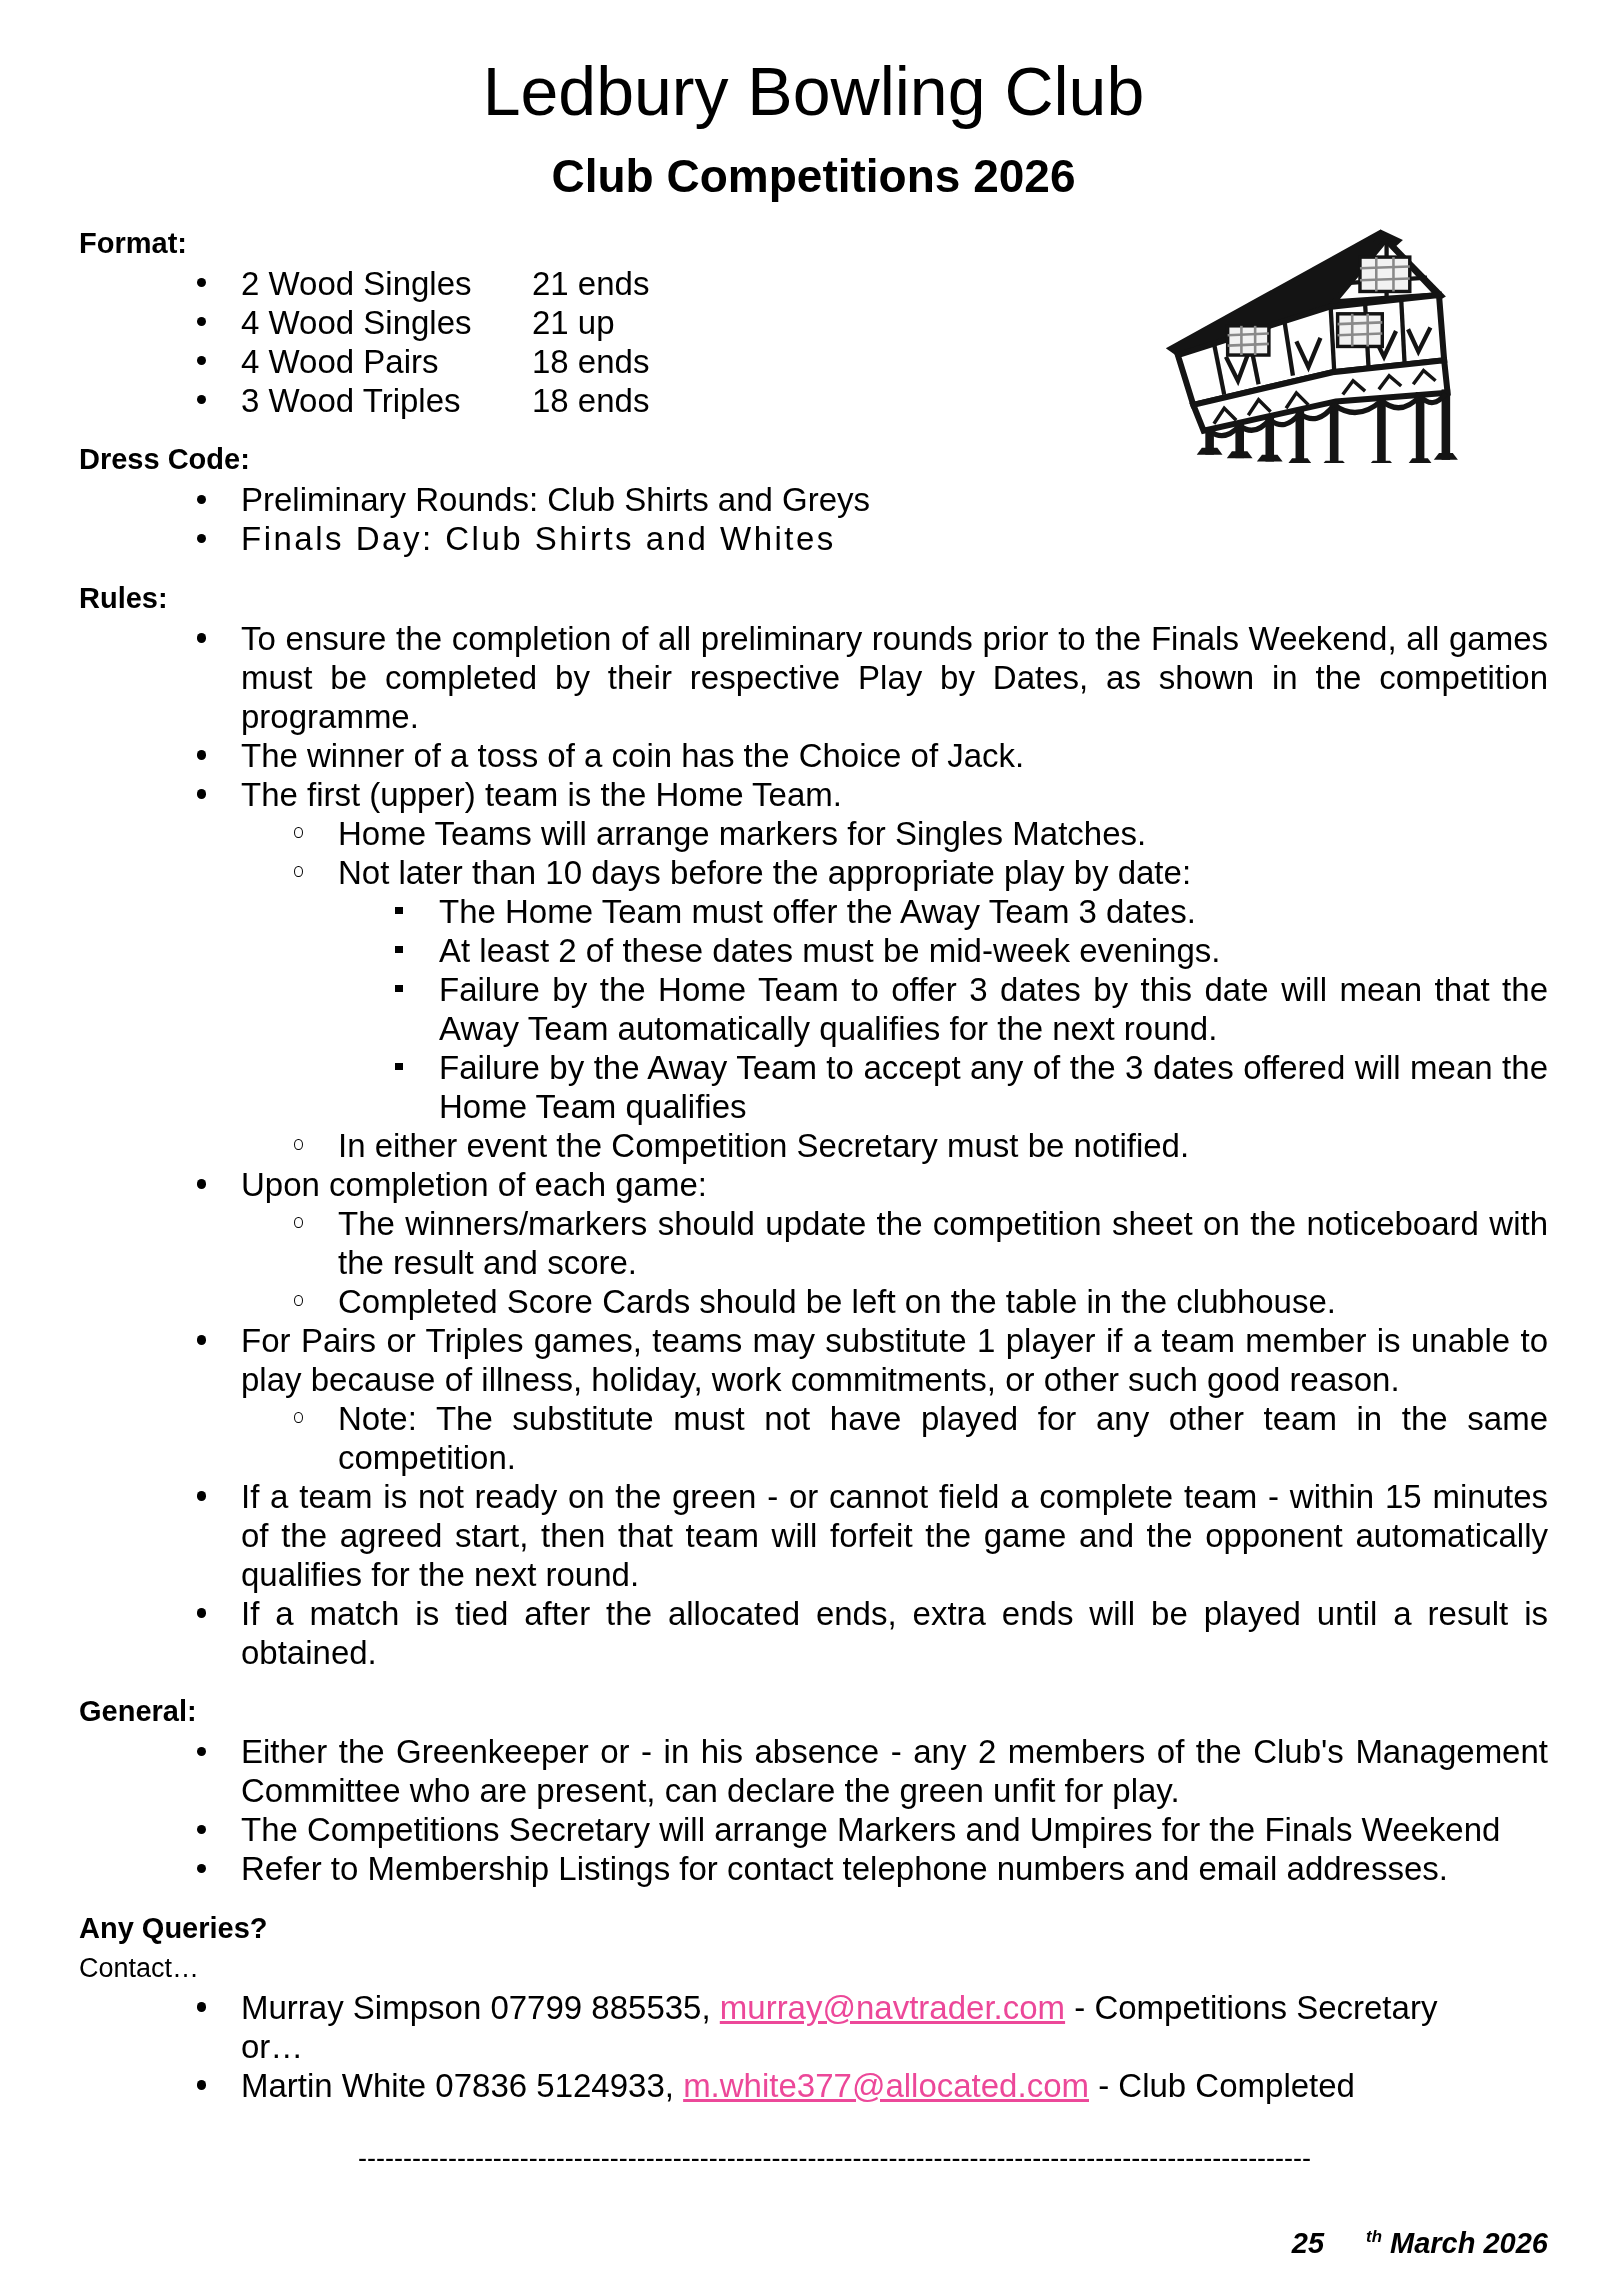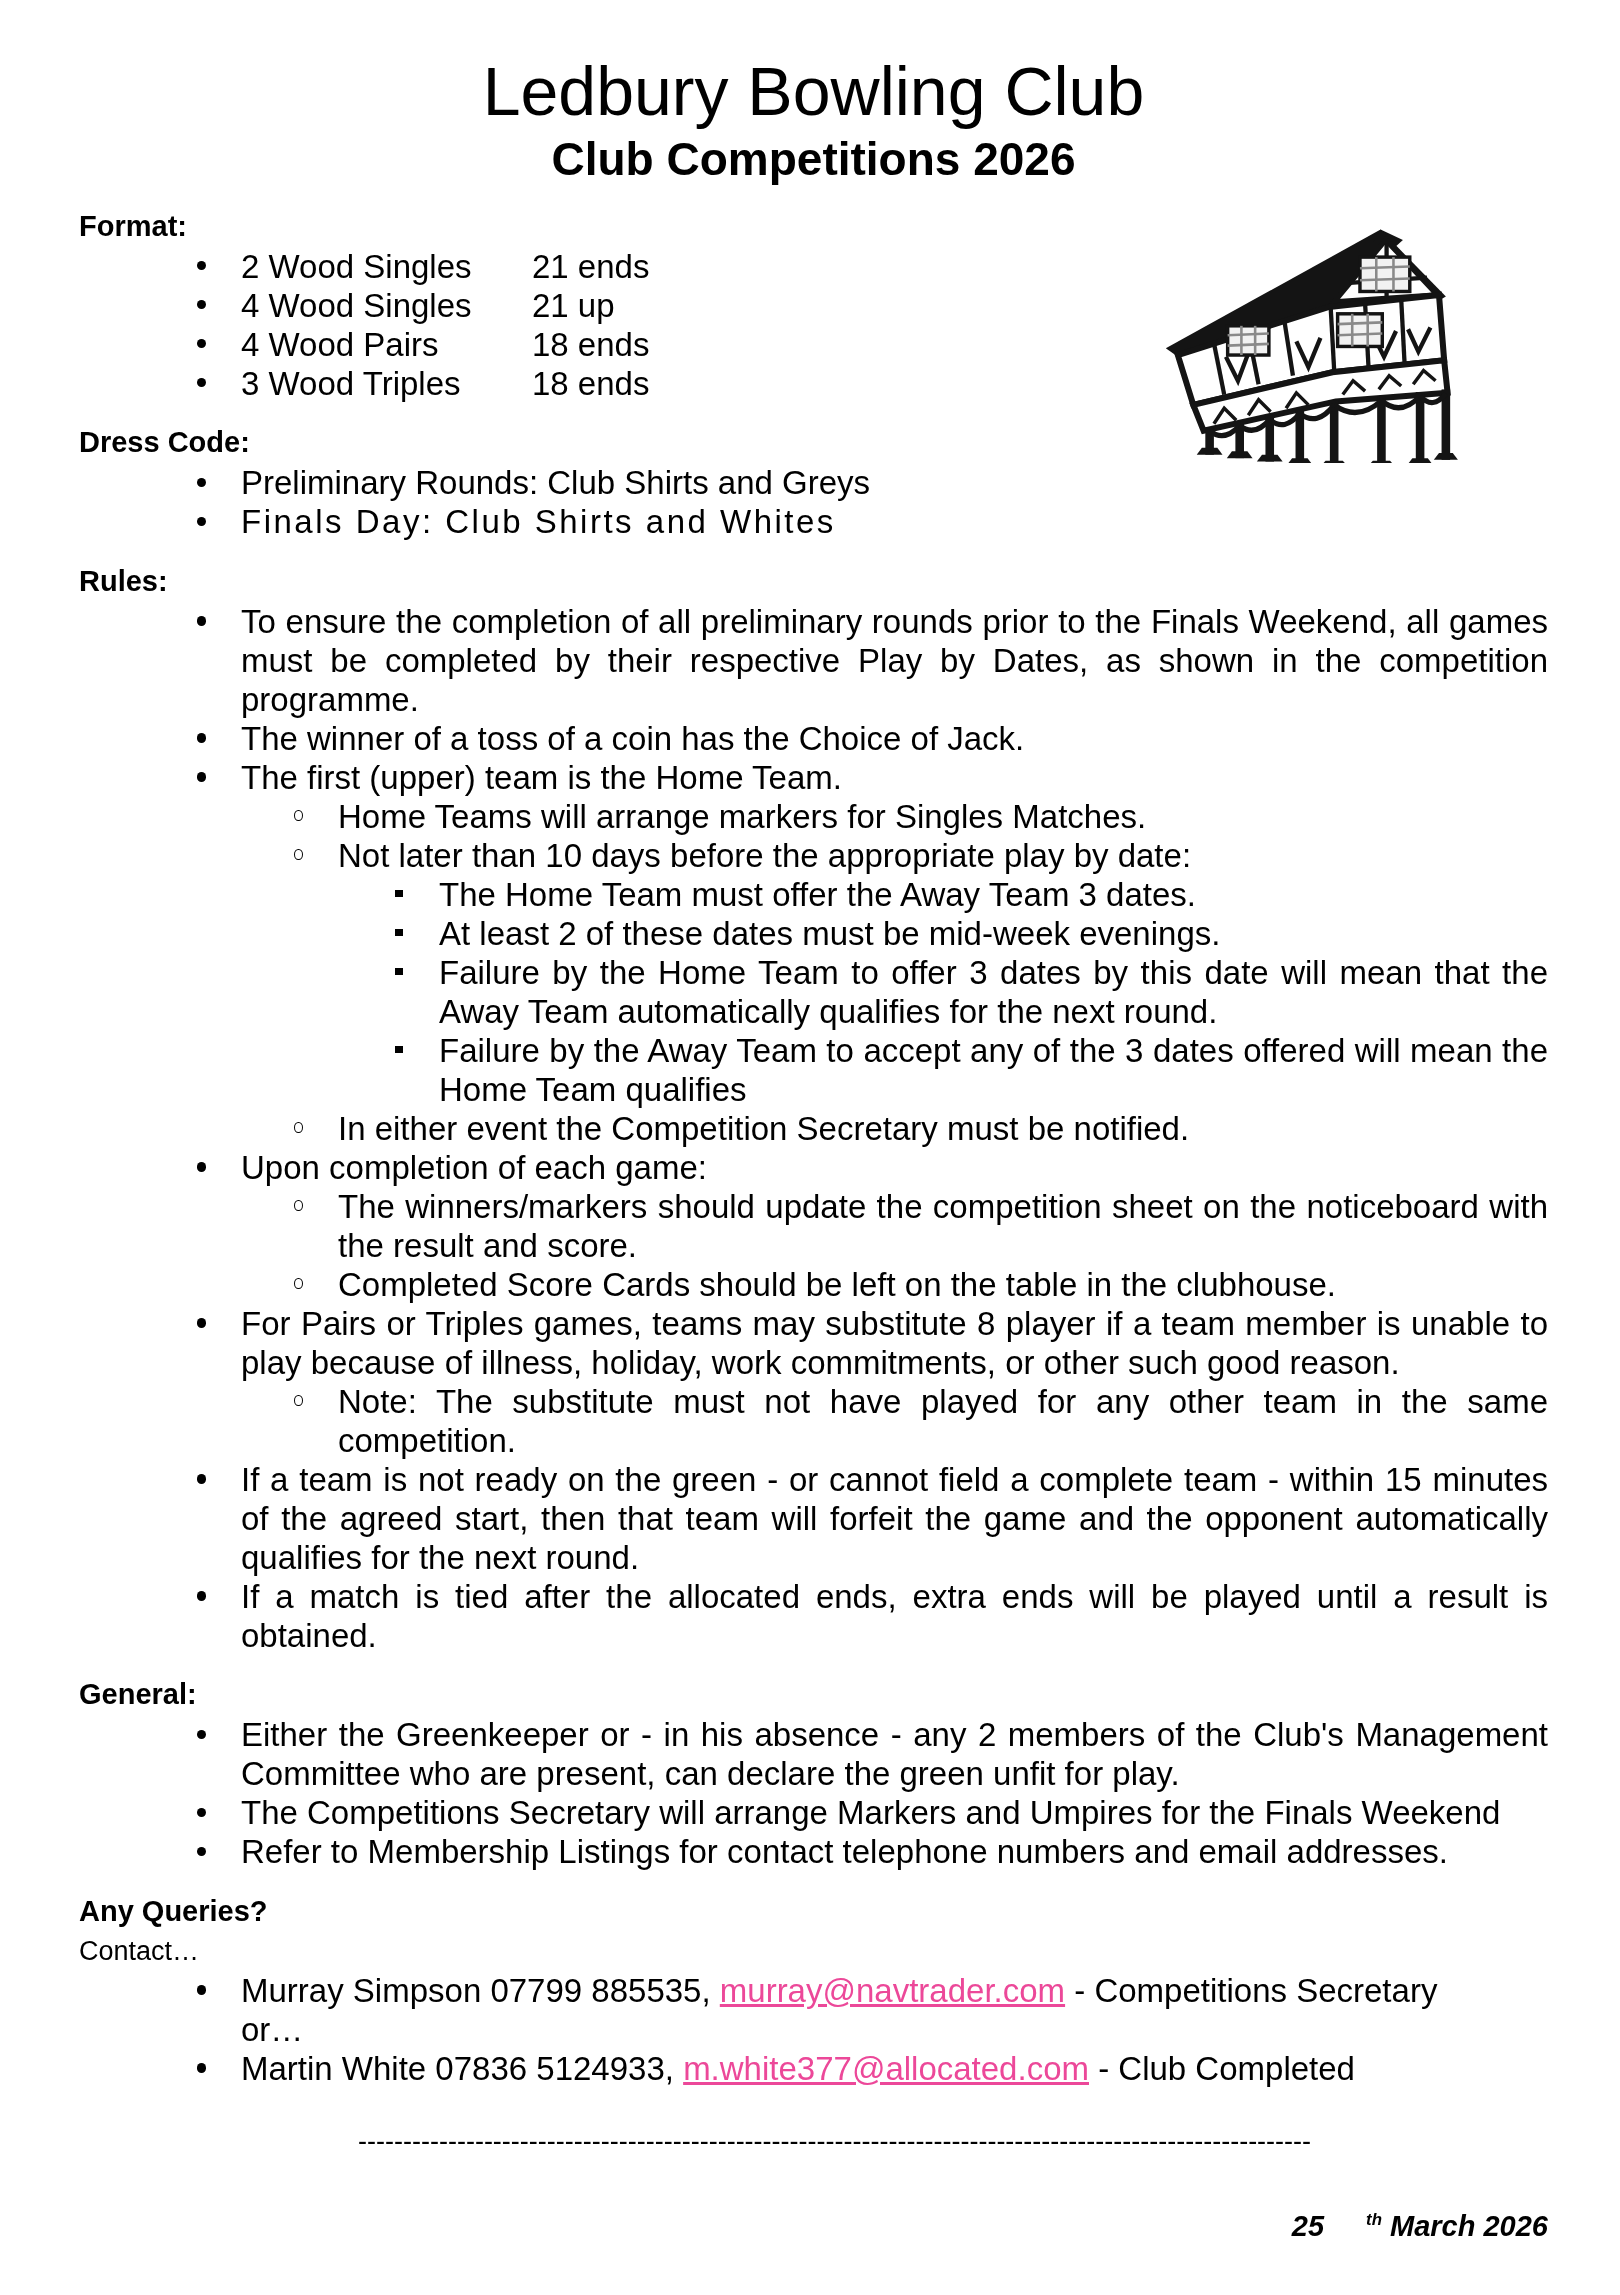--- a/index.html
+++ b/index.html
@@ -6,21 +6,21 @@
   body{
     width:1621px;height:2295px;background:#ffffff;color:#000;
     font-family:"Liberation Sans", sans-serif;position:relative;overflow:hidden;
   }
   .content{position:absolute;left:79px;top:16px;width:1469px;}
   .doc-title{
     text-align:center;font-size:68px;font-weight:400;line-height:1.12;
     margin-top:37px;letter-spacing:0px;
   }
   .doc-subtitle{
-    text-align:center;font-size:46px;font-weight:700;line-height:1.15;margin-top:4px;
+    text-align:center;font-size:46px;font-weight:700;line-height:1.15;margin-top:21px;
   }
   .heading{font-size:29px;font-weight:700;line-height:42px;margin-top:18.6px;}
   .plain{font-size:27px;line-height:39px;}
   .li{position:relative;font-size:33px;line-height:39px;text-align:justify;}
   .li.left{text-align:left;}
   .l1{margin-left:162px;}
   .l2{margin-left:259px;}
   .l3{margin-left:360px;}
   .marker{position:absolute;left:-44px;display:block;}
   .m1{top:14.4px;width:9.3px;height:9.3px;background:#000;border-radius:50%;}
@@ -125,21 +125,21 @@
   <div class="li l2">
     <span class="marker m2"></span>
     <span>The winners/markers should update the competition sheet on the noticeboard with the result and score.</span>
   </div>
   <div class="li l2">
     <span class="marker m2"></span>
     <span>Completed Score Cards should be left on the table in the clubhouse.</span>
   </div>
   <div class="li l1">
     <span class="marker m1"></span>
-    <span>For Pairs or Triples games, teams may substitute 8 player if a team member is unable to play because of illness, holiday, work commitments, or other such good reason.</span>
+    <span>For Pairs or Triples games, teams may substitute 1 player if a team member is unable to play because of illness, holiday, work commitments, or other such good reason.</span>
   </div>
   <div class="li l2">
     <span class="marker m2"></span>
     <span>Note:  The substitute must not have played for any other team in the same competition.</span>
   </div>
   <div class="li l1">
     <span class="marker m1"></span>
     <span>If a team is not ready on the green - or cannot field a complete team - within 15 minutes of the agreed start, then that team will forfeit the game and the opponent automatically qualifies for the next round.</span>
   </div>
   <div class="li l1">

